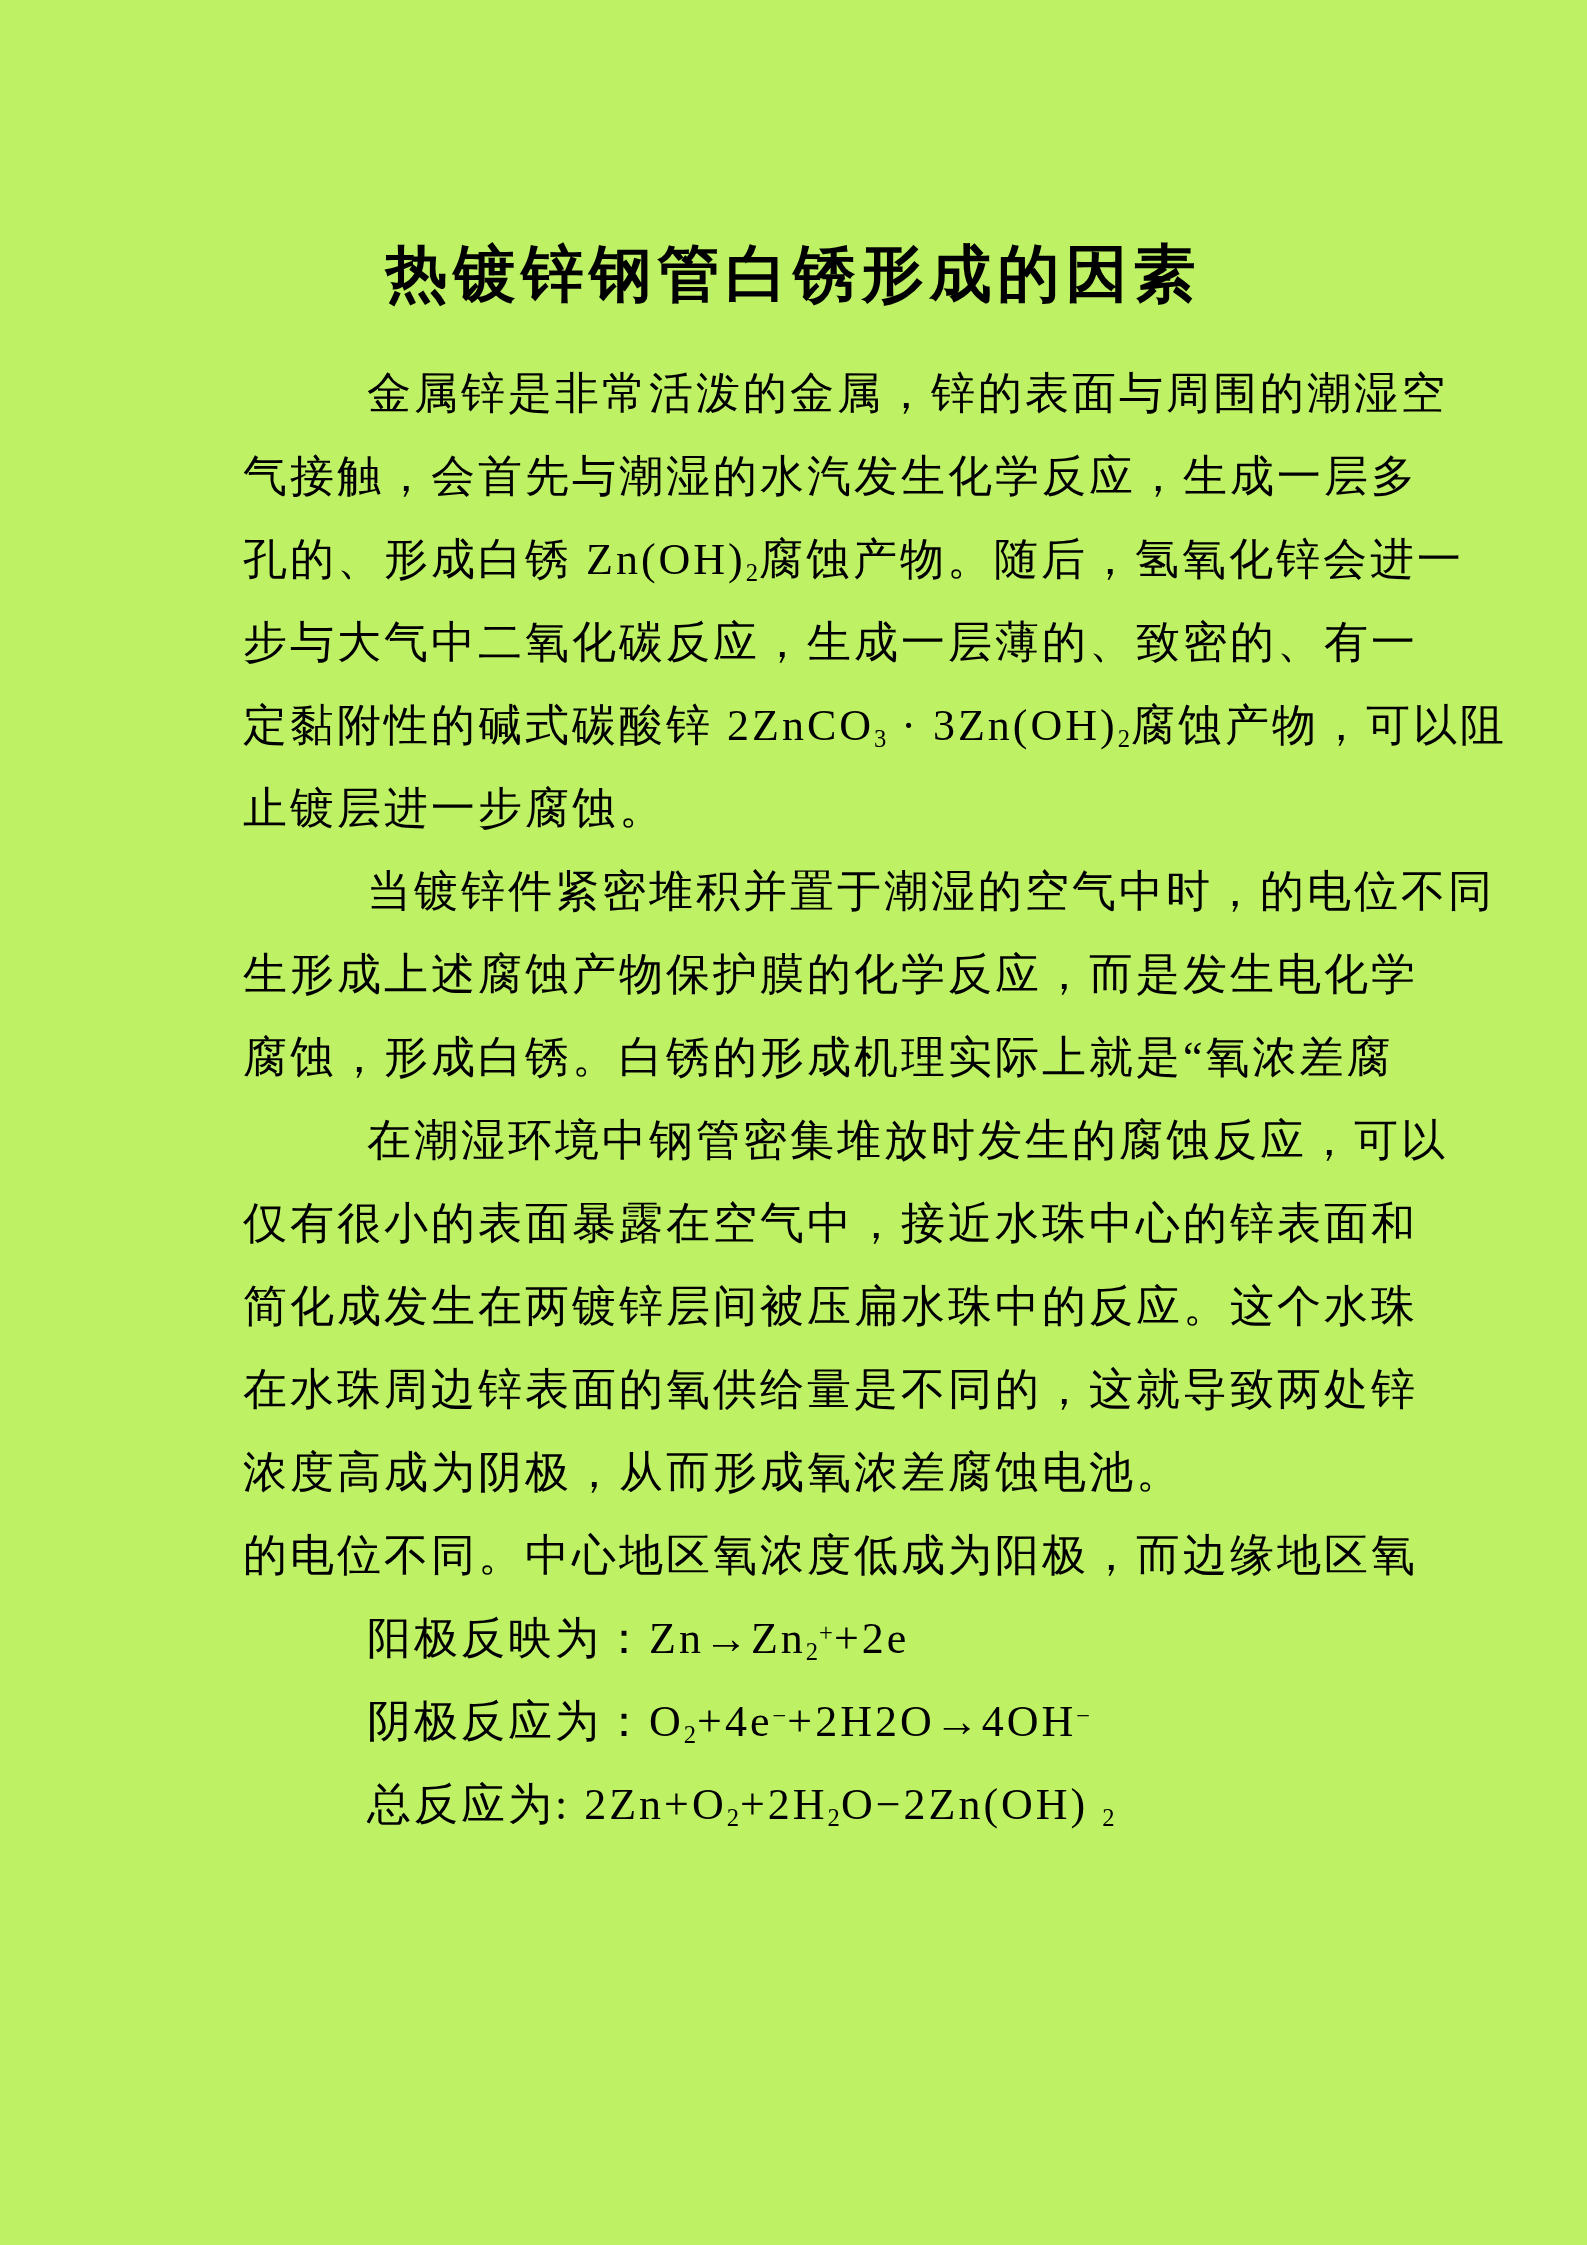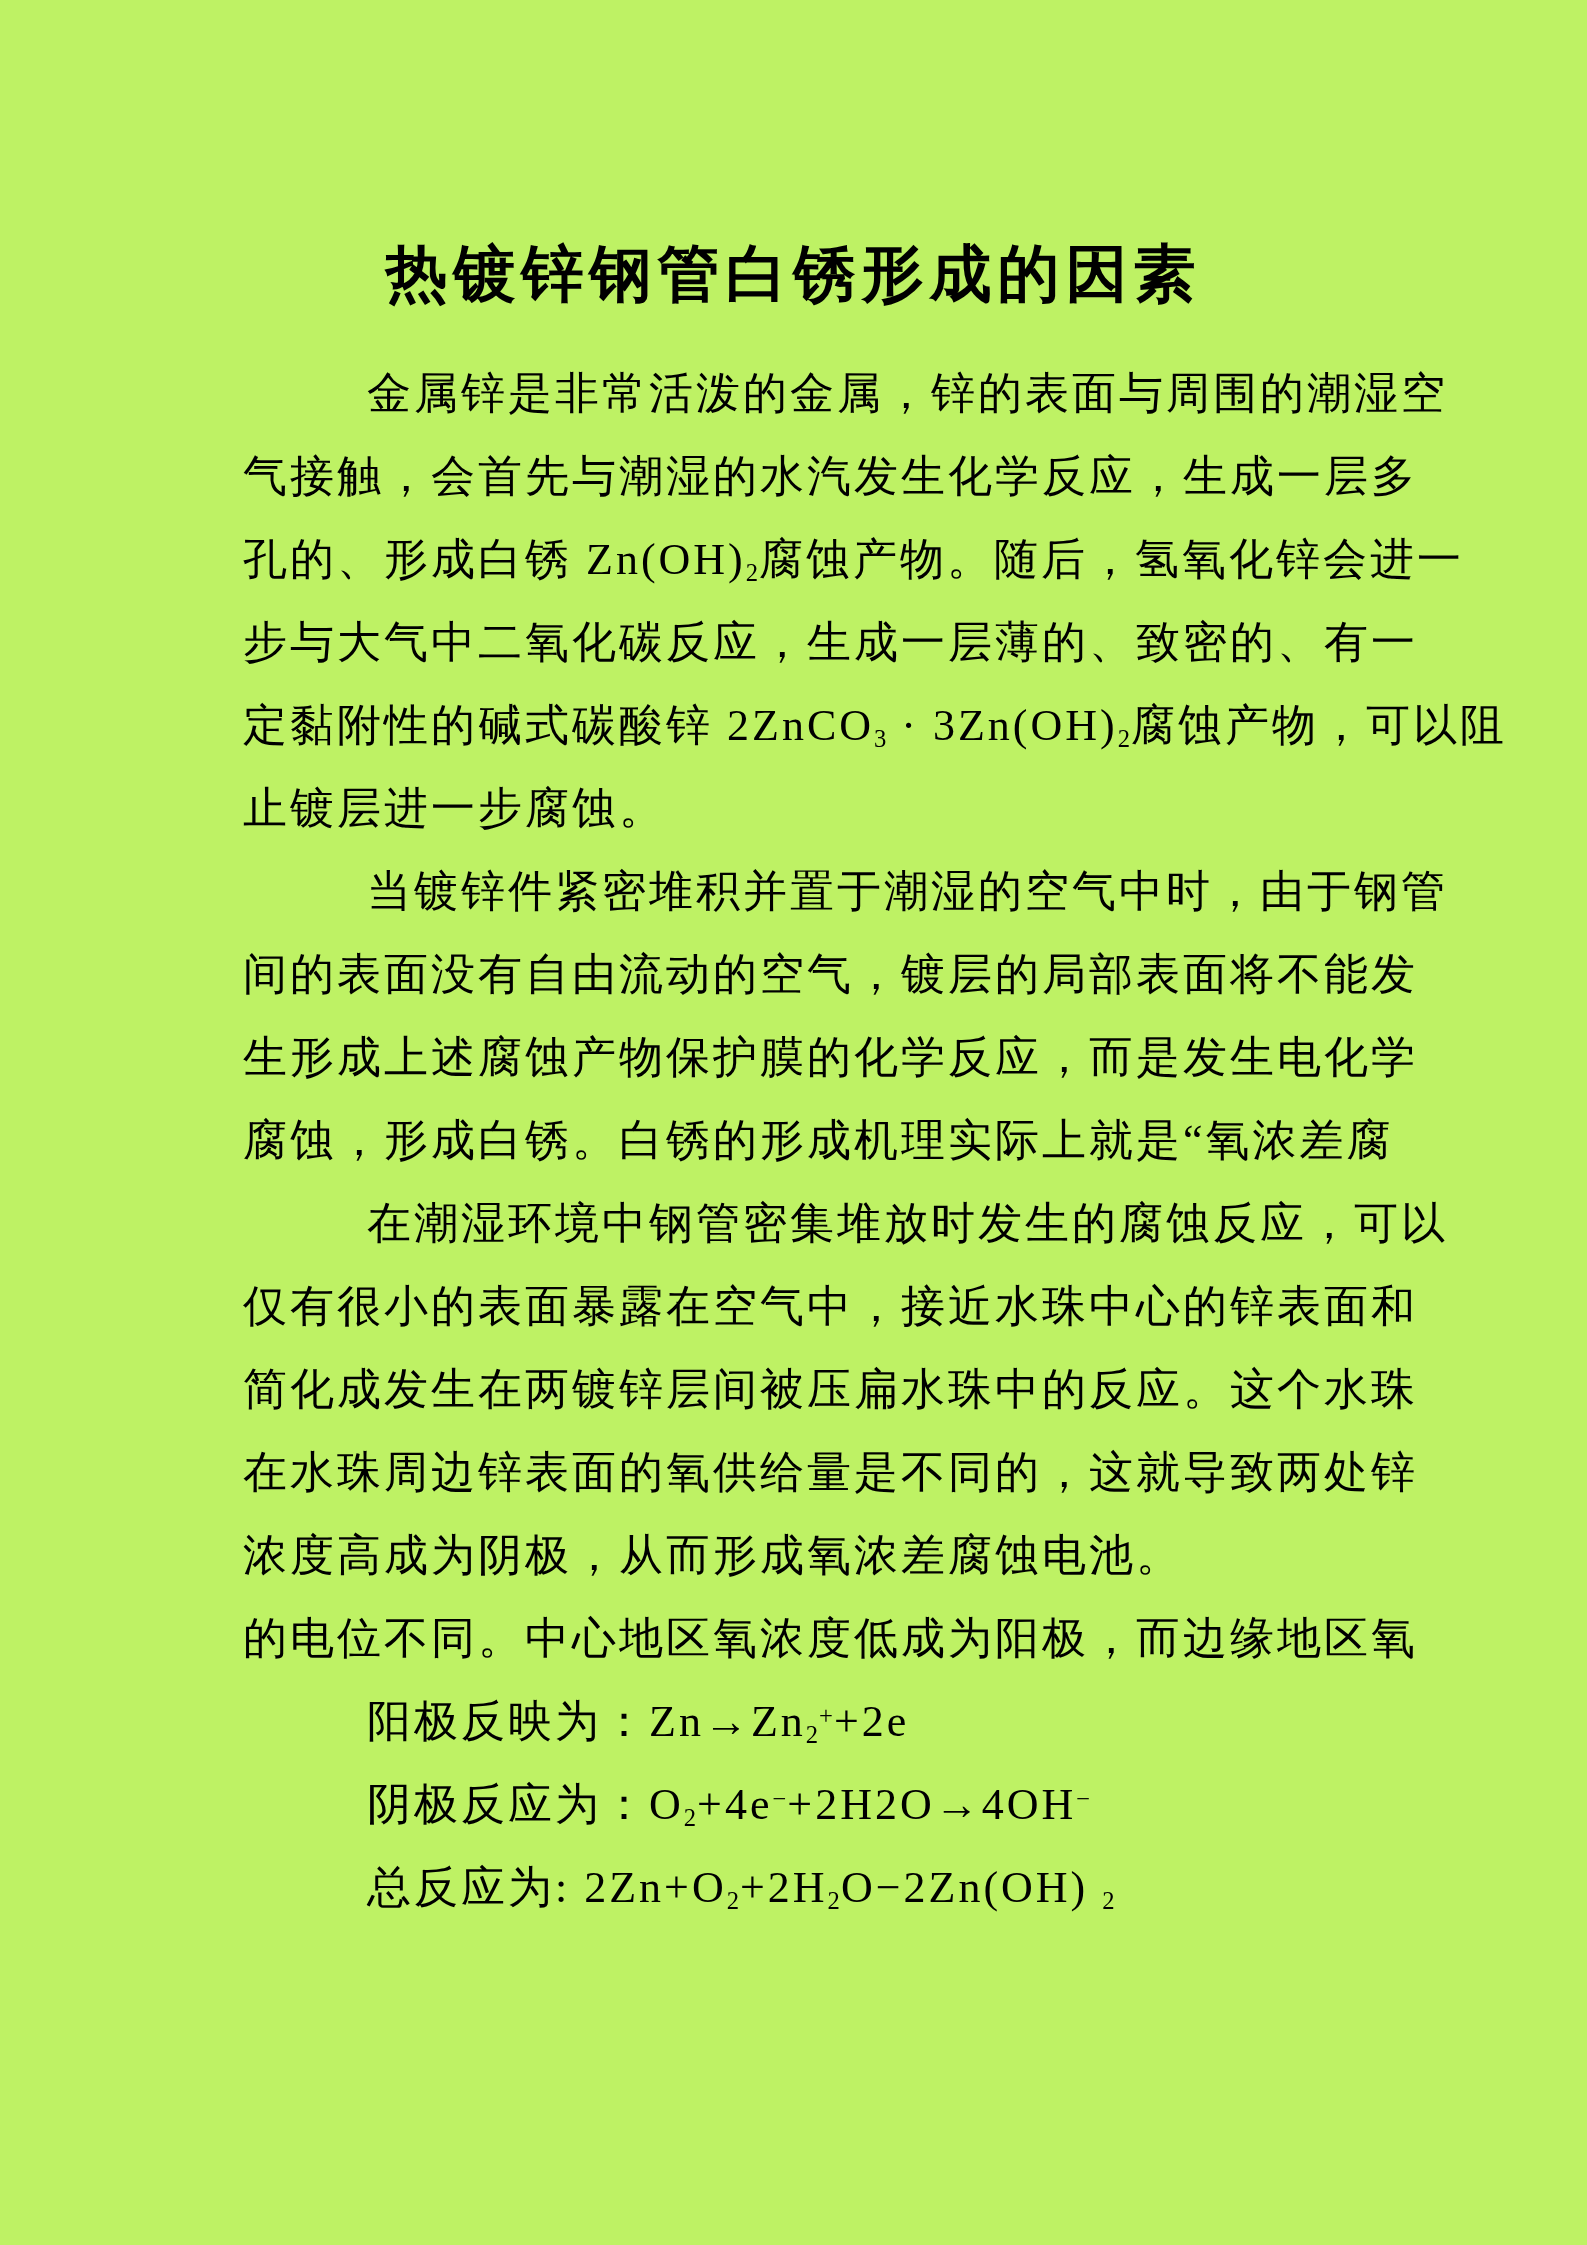--- a/index.html
+++ b/index.html
@@ -60,22 +60,21 @@
 
   <div class="doc-title">热镀锌钢管白锈形成的因素</div>
 
   <div class="doc-body">
     <div class="line indent"><span>金属锌是非常活泼的金属，锌的表面与周围的潮湿空</span></div>
     <div class="line"><span>气接触，会首先与潮湿的水汽发生化学反应，生成一层多</span></div>
     <div class="line"><span>孔的、形成白锈 Zn(OH)</span><sub>2</sub><span>腐蚀产物。随后，氢氧化锌会进一</span></div>
     <div class="line"><span>步与大气中二氧化碳反应，生成一层薄的、致密的、有一</span></div>
     <div class="line"><span>定黏附性的碱式碳酸锌 2ZnCO</span><sub>3</sub><span> · 3Zn(OH)</span><sub>2</sub><span>腐蚀产物，可以阻</span></div>
     <div class="line"><span>止镀层进一步腐蚀。</span></div>
-    <div class="line indent"><span>当镀锌件紧密堆积并置于潮湿的空气中时，由于钢管</span></div>
-    <div class="line"><span>间的表面没有自由流动的空气，镀层的局部表面将不能发</span></div>
+    <div class="line indent"><span>当镀锌件紧密堆积并置于潮湿的空气中时，的电位不同</span></div>
     <div class="line"><span>生形成上述腐蚀产物保护膜的化学反应，而是发生电化学</span></div>
     <div class="line"><span>腐蚀，形成白锈。白锈的形成机理实际上就是“氧浓差腐</span></div>
     <div class="line indent"><span>在潮湿环境中钢管密集堆放时发生的腐蚀反应，可以</span></div>
     <div class="line"><span>仅有很小的表面暴露在空气中，接近水珠中心的锌表面和</span></div>
     <div class="line"><span>简化成发生在两镀锌层间被压扁水珠中的反应。这个水珠</span></div>
     <div class="line"><span>在水珠周边锌表面的氧供给量是不同的，这就导致两处锌</span></div>
     <div class="line"><span>浓度高成为阴极，从而形成氧浓差腐蚀电池。</span></div>
     <div class="line"><span>的电位不同。中心地区氧浓度低成为阳极，而边缘地区氧</span></div>
     <div class="line indent"><span>阳极反映为：Zn→Zn</span><sub>2</sub><sup>+</sup><span>+2e</span></div>
     <div class="line indent"><span>阴极反应为：O</span><sub>2</sub><span>+4e</span><sup>−</sup><span>+2H2O→4OH</span><sup>−</sup></div>

